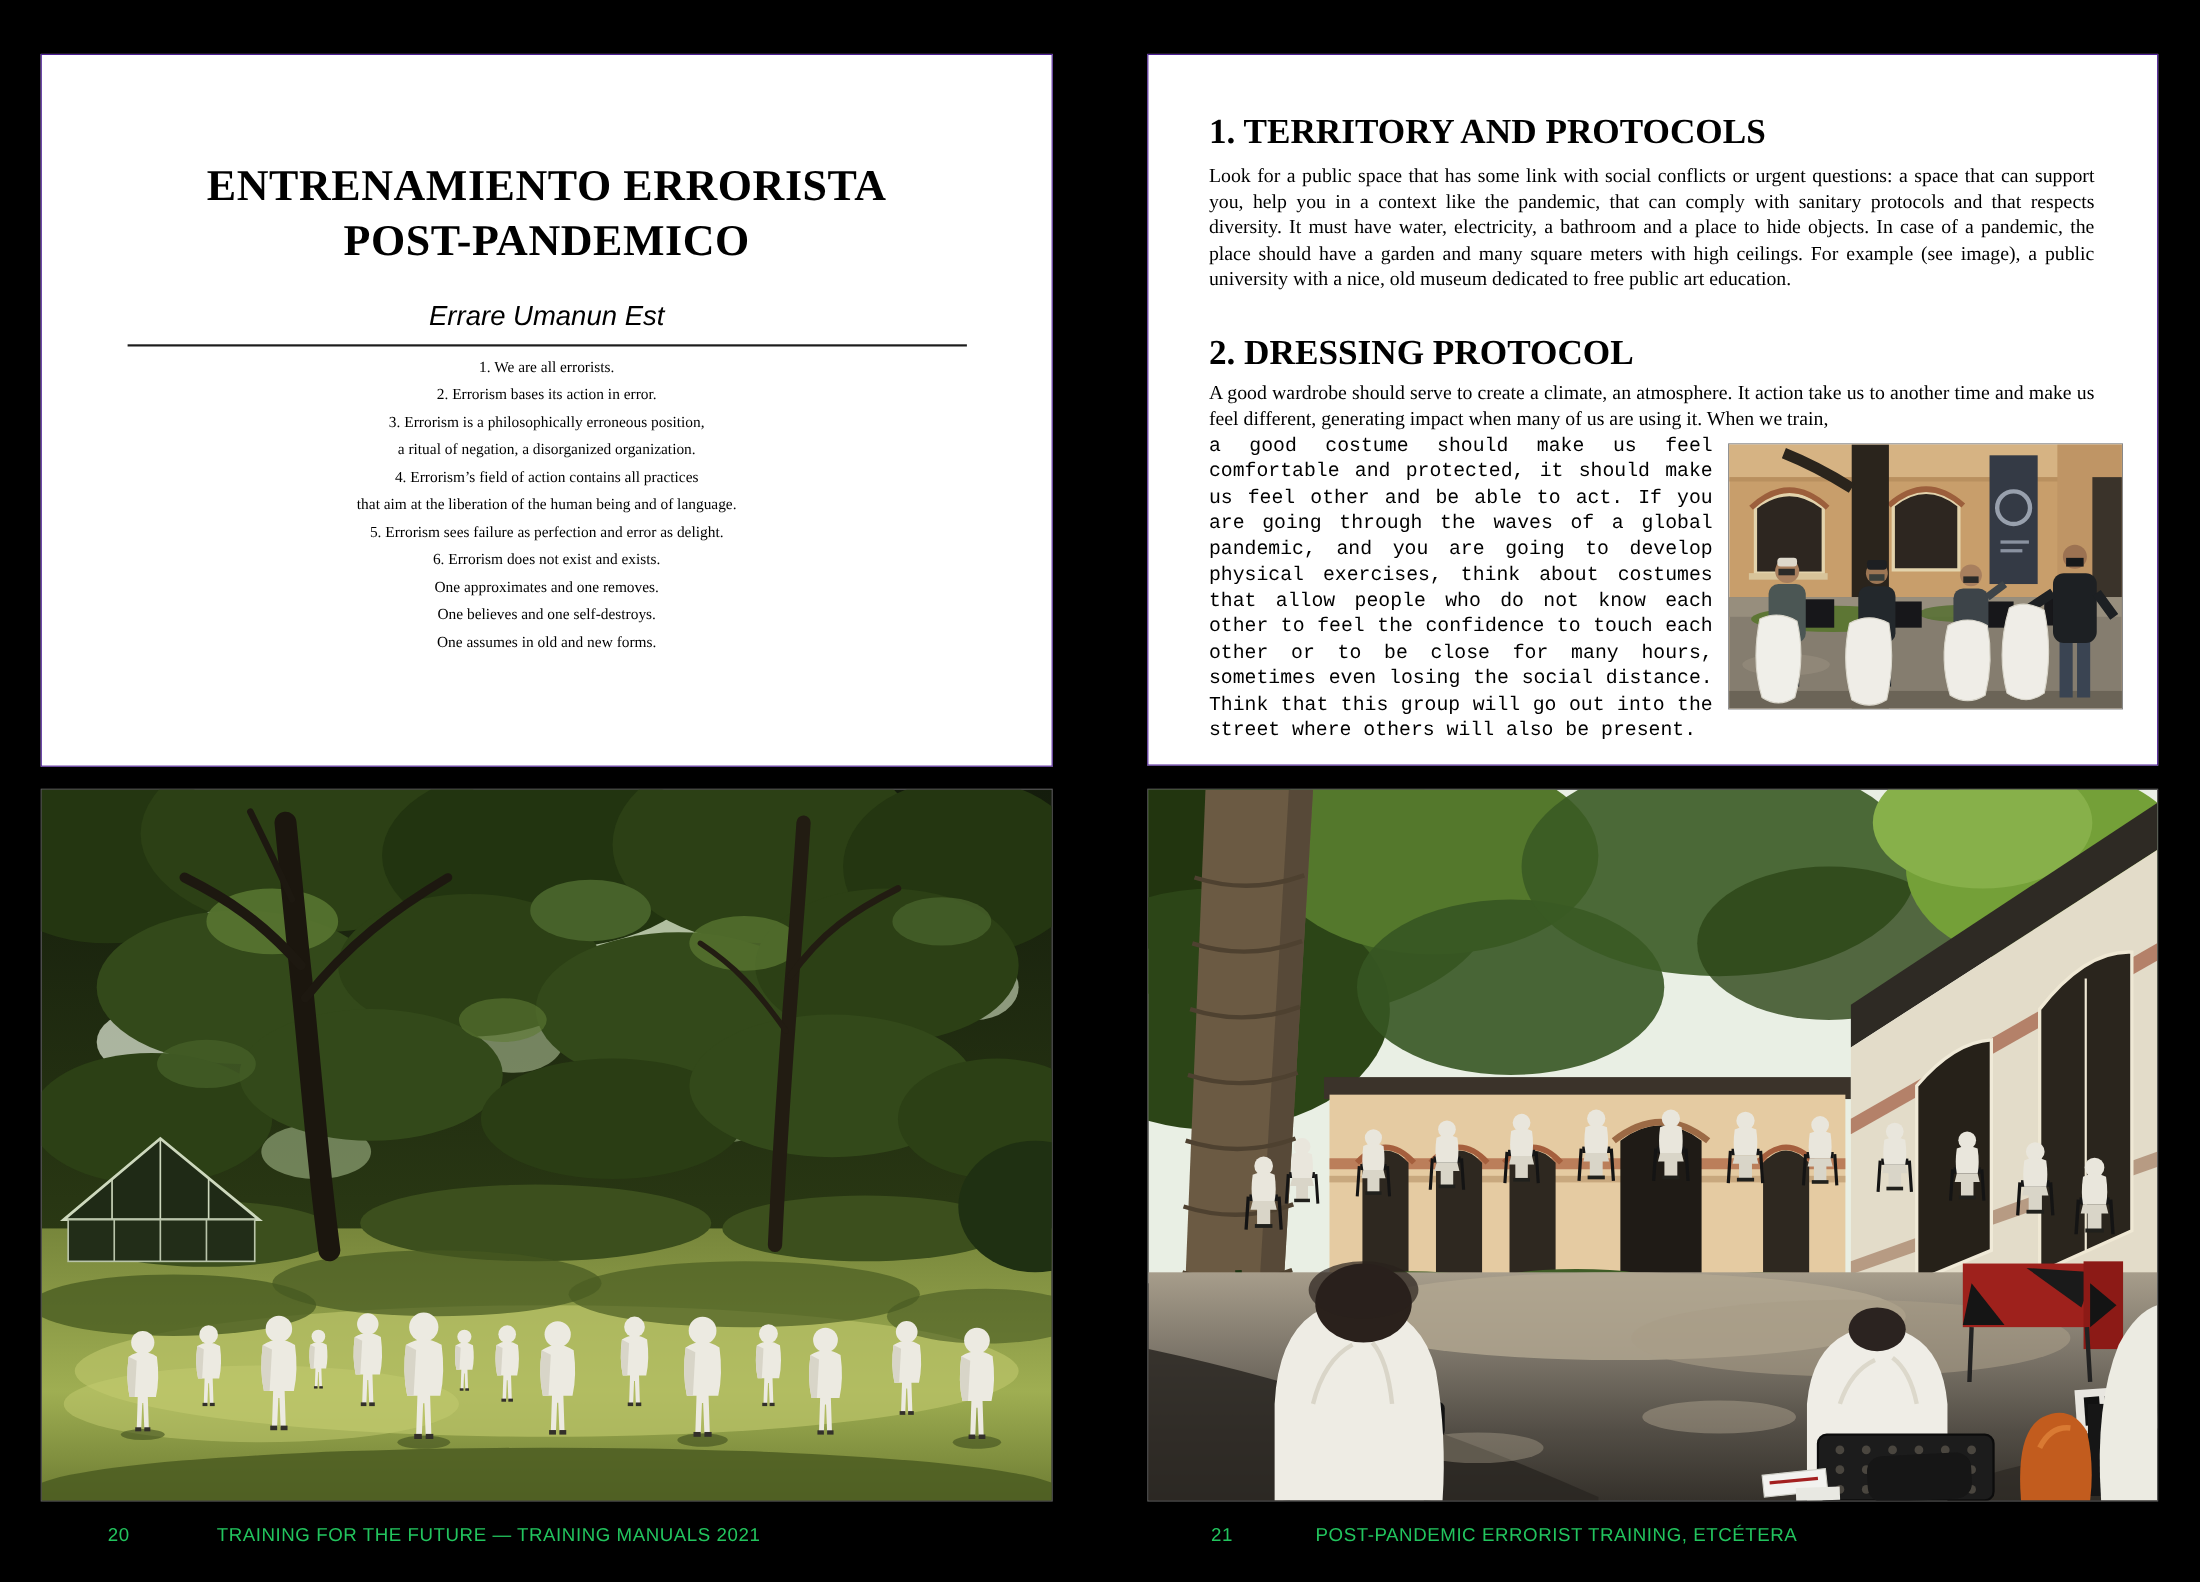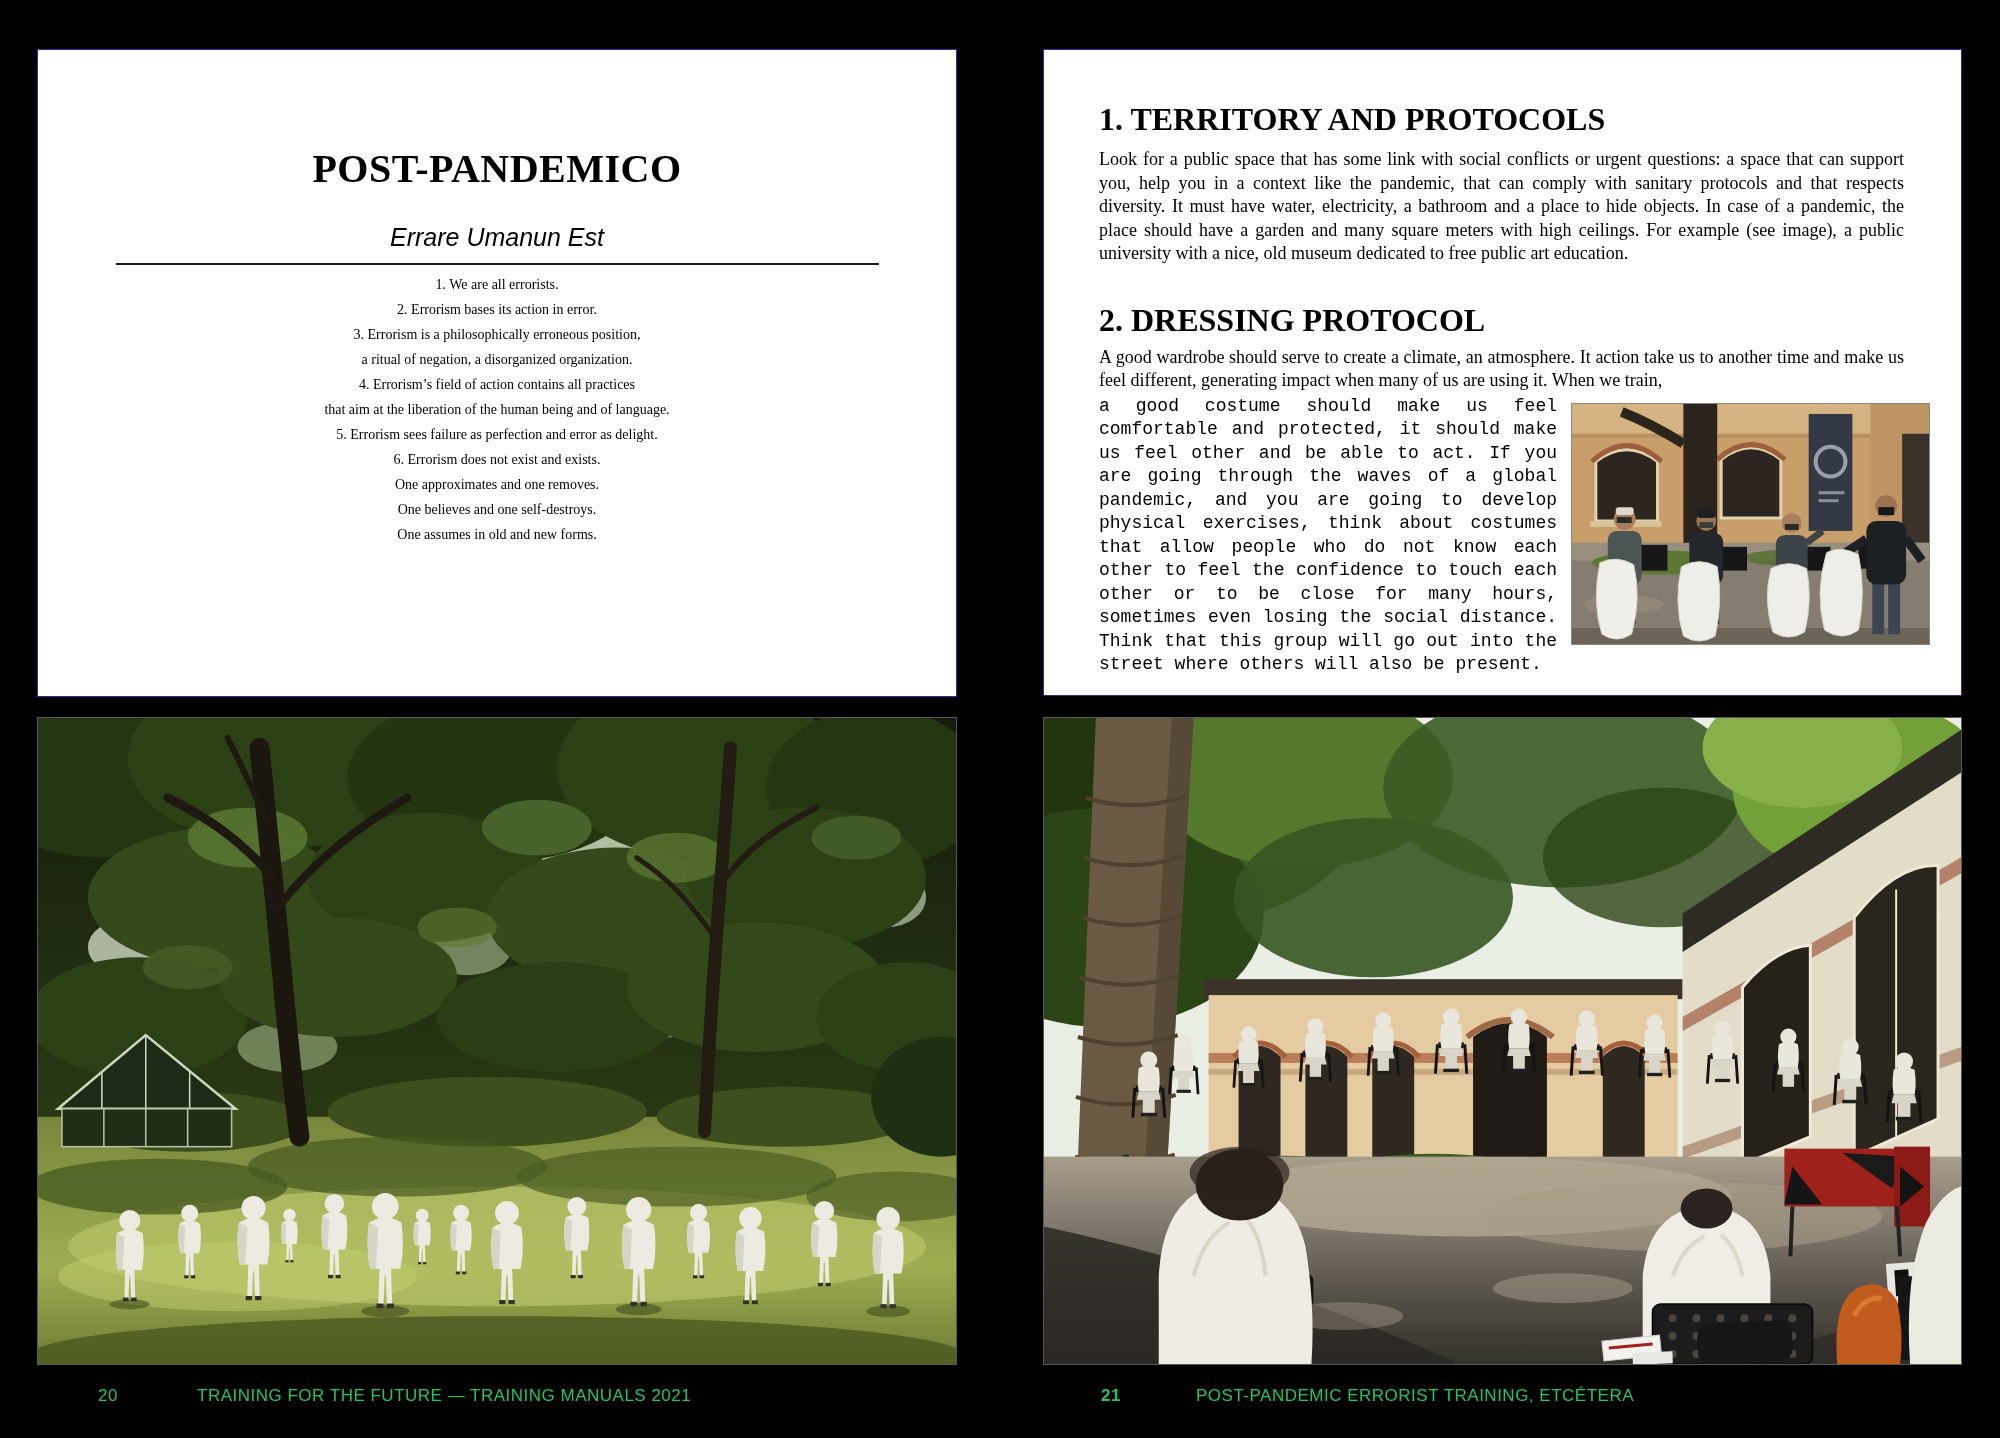--- a/index.html
+++ b/index.html
@@ -31,30 +31,31 @@
   .sec2-left{width:458px;flex:none;font-size:18px;line-height:23.5px;text-align:justify;margin:0;font-family:Liberation Mono, monospace;}
   .sec2-photo{flex:none;width:359px;height:242px;margin-left:14px;margin-right:-24px;margin-top:8px;
               border:1px solid #888;box-sizing:border-box;}
   .sec2-photo svg{display:block;width:100%;height:100%;}
 
   
   .footer-item{position:absolute;font-family:"Liberation Sans","DejaVu Sans",sans-serif;
                font-size:17px;line-height:18px;color:#22c55e;letter-spacing:.5px;}
   #fnum-l{left:98px;top:1387px;}
   #ftext-l{left:197px;top:1387px;}
-  #fnum-r{left:1101px;top:1387px;font-weight:bold;}
+  #fnum-r{left:1101px;top:1387px;}
   #ftext-r{left:1196px;top:1387px;}
 </style>
 </head>
 <body>
 
 <div class="canvas">
 
   <div class="page" id="page-left">
     <div class="doc-title">
+      <div>ENTRENAMIENTO ERRORISTA</div>
       <div>POST-PANDEMICO</div>
     </div>
     <div class="doc-subtitle">Errare Umanun Est</div>
     <div class="rule"></div>
     <div class="manifesto">1. We are all errorists.
 2. Errorism bases its action in error.
 3. Errorism is a philosophically erroneous position,
 a ritual of negation, a disorganized organization.
 4. Errorism’s field of action contains all practices
 that aim at the liberation of the human being and of language.

